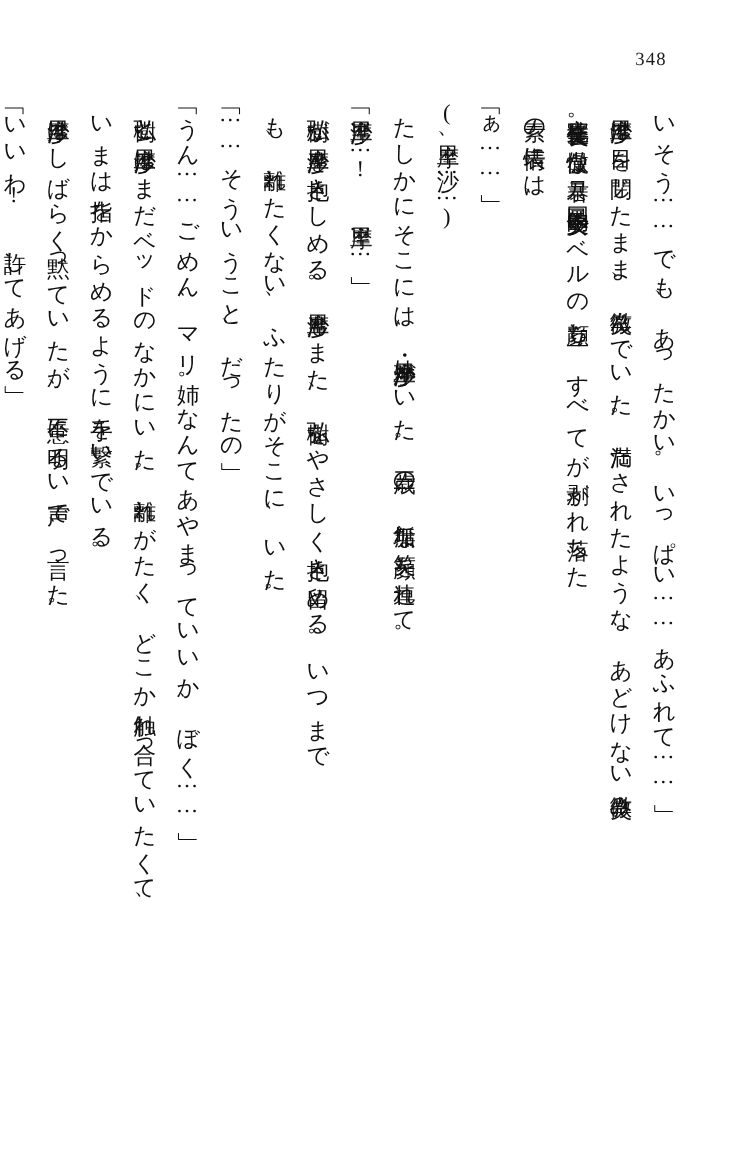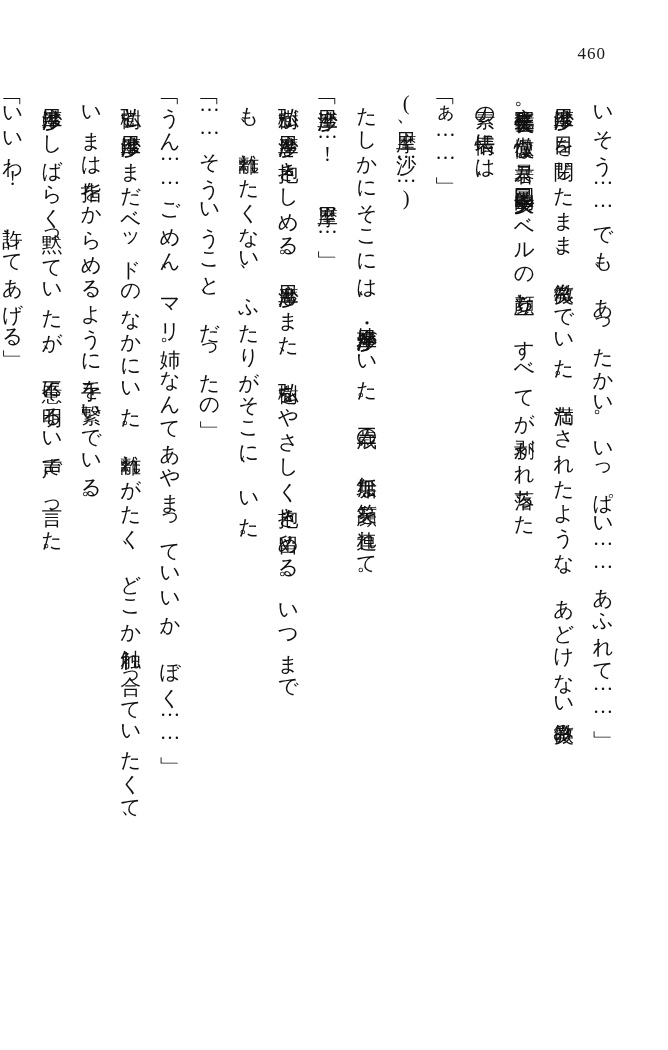--- a/index.html
+++ b/index.html
@@ -50,21 +50,21 @@
     margin: 0;
     padding: 0;
     text-indent: 0;
   }
 </style>
 </head>
 <body>
 
 <div class="page">
 
-  <div class="page-number">460</div>
+  <div class="page-number">348</div>
 
   <div class="body-text">
     <p>いそう……でも、あったかい。いっぱい……あふれて……」</p>
     <p>摩里沙は目を閉じたまま、微笑んでいた。満たされたような、あどけない微笑み。</p>
     <p>完璧生徒会長。傲慢な暴君。国民的美少女レベルの顔立ち。すべてが剥がれ落ちた</p>
     <p>素の表情には、</p>
     <p>「ぁ……」</p>
     <p>(摩里、沙……)</p>
     <p>たしかにそこには、妹・摩里沙がいた。三歳の、無垢な笑顔を連れて。</p>
     <p>「摩里沙……! 摩里……」</p>

